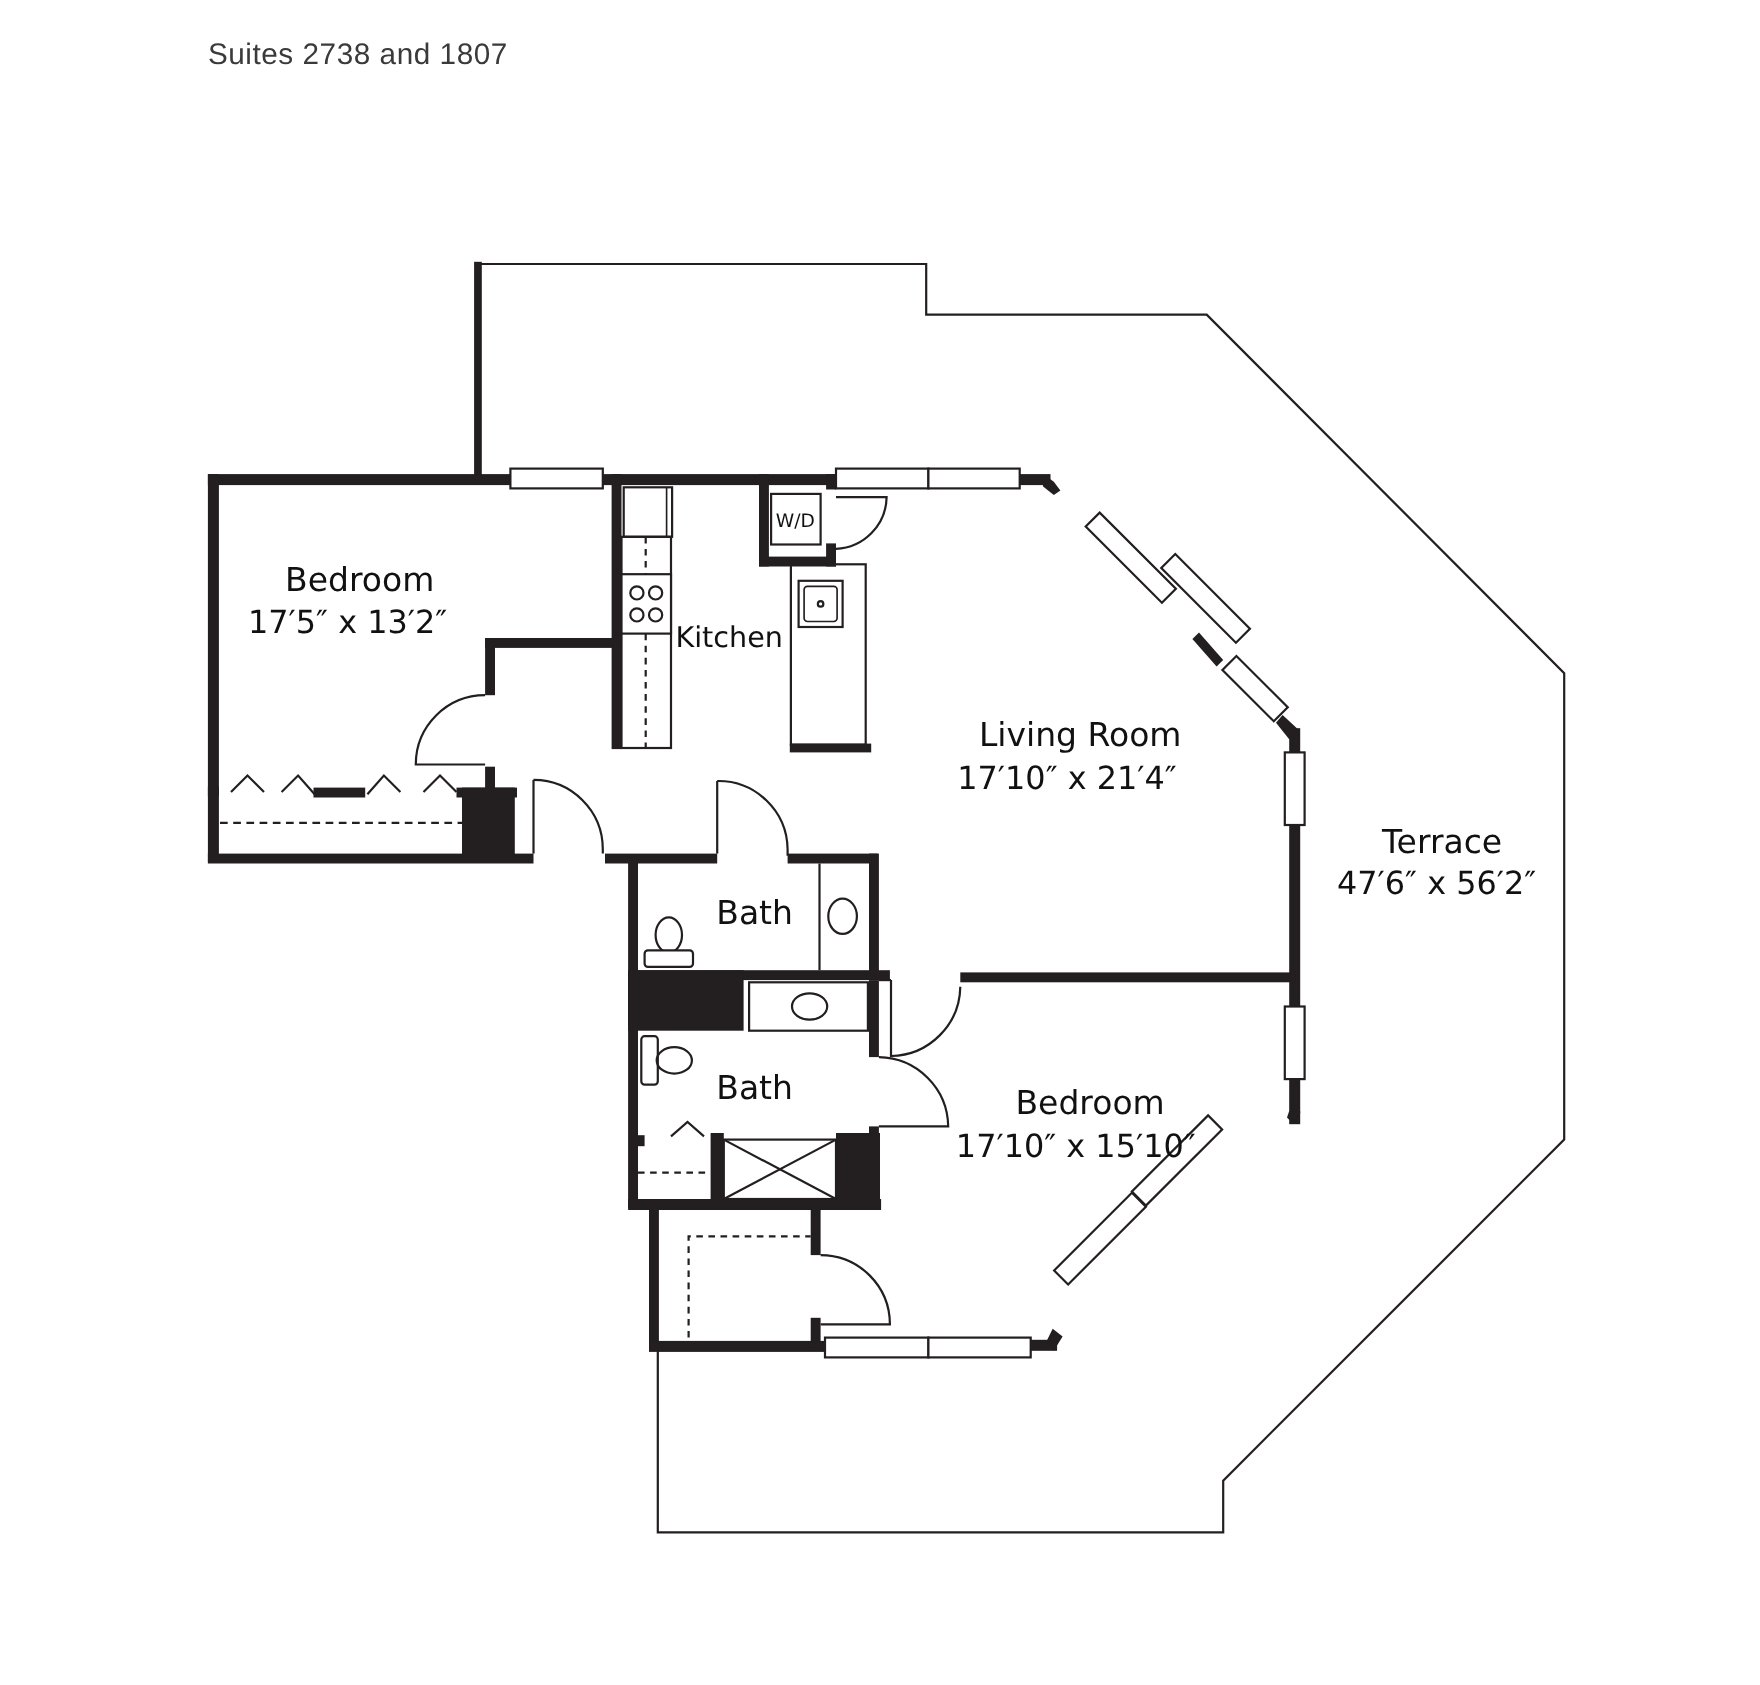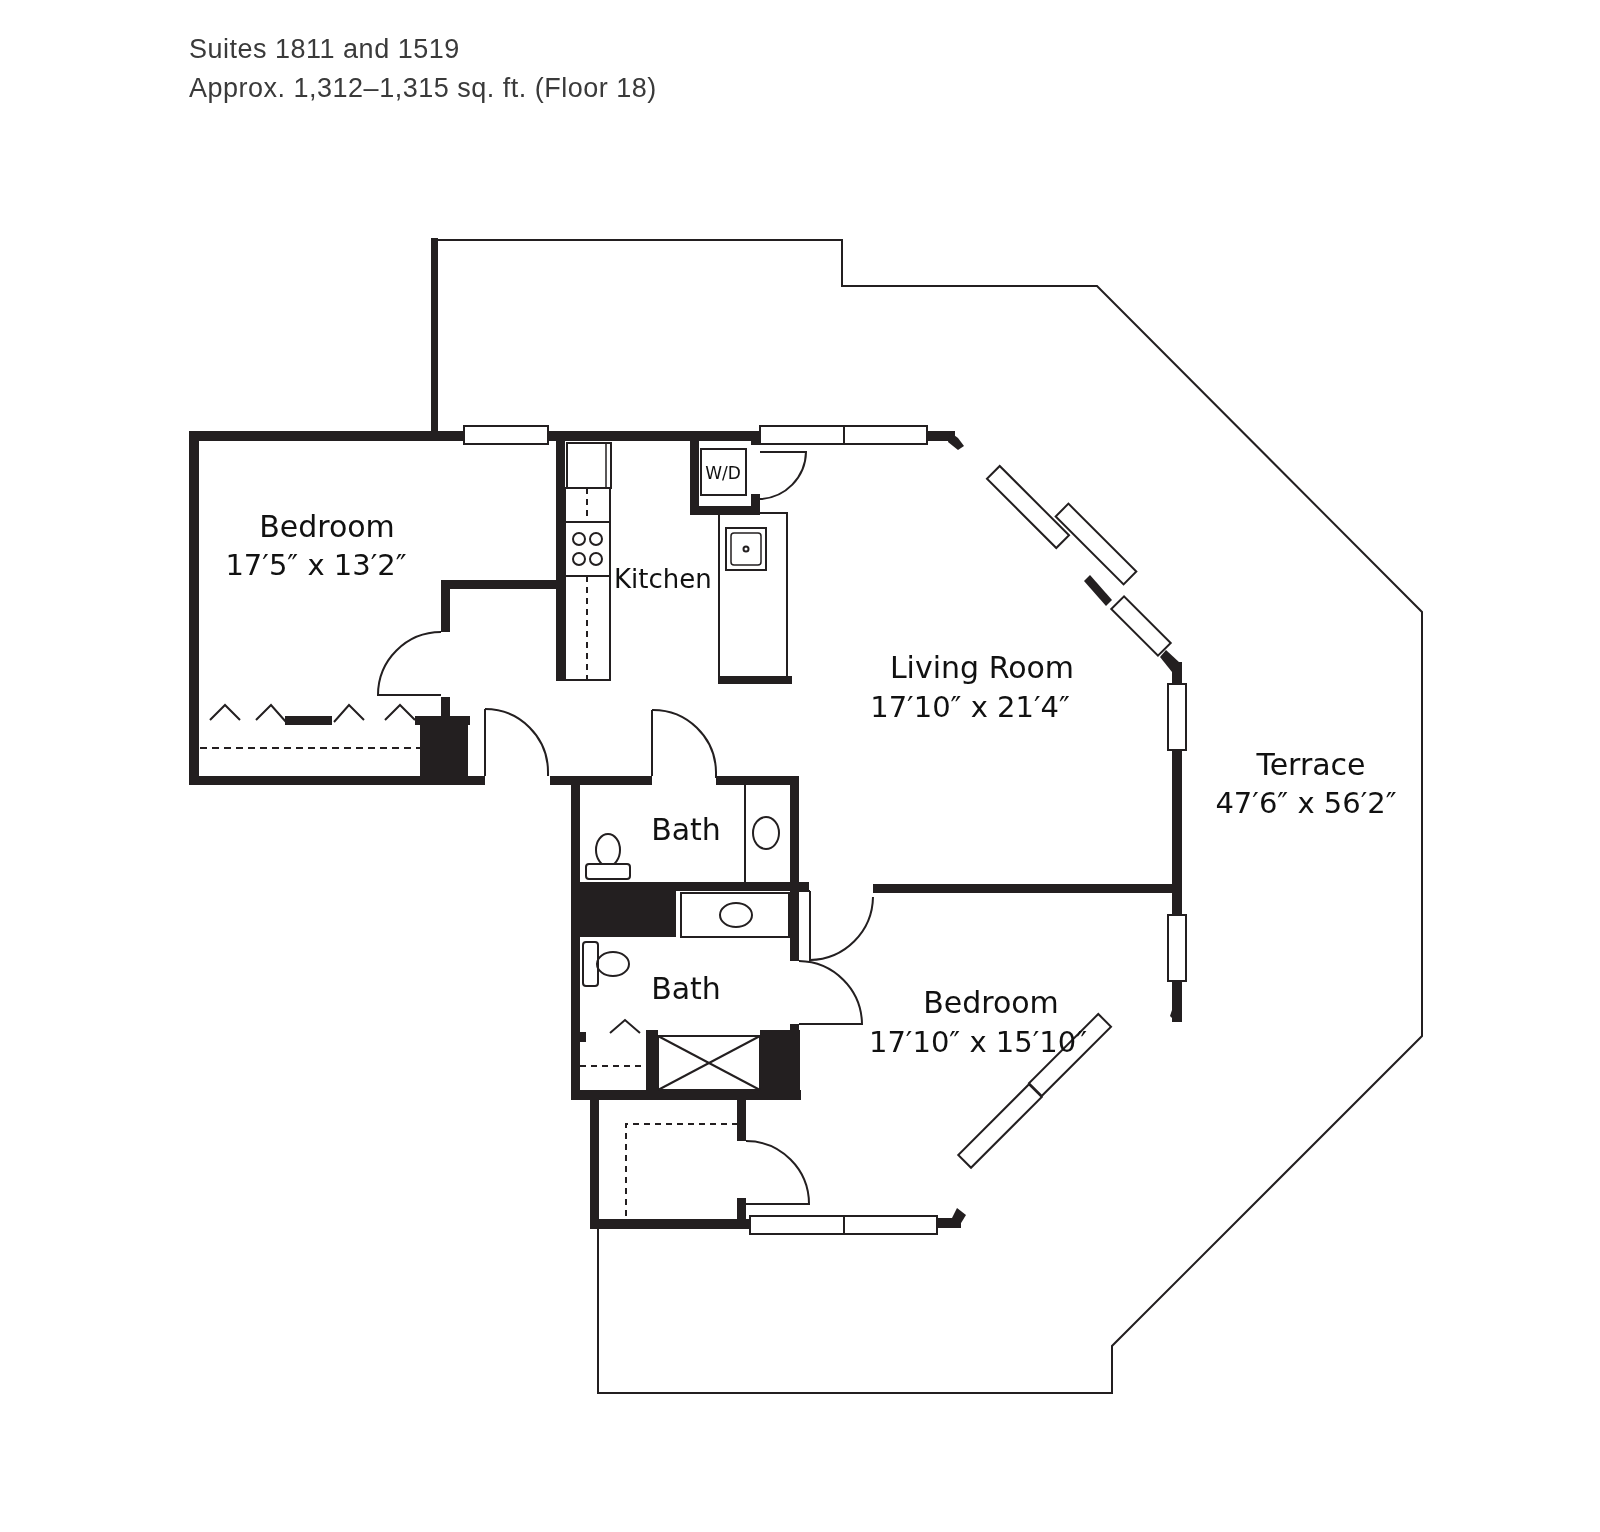--- a/index.html
+++ b/index.html
@@ -10,22 +10,21 @@
   svg.plan { position:absolute; left:0; top:0; }
   .room-label { font-family:"DejaVu Sans", sans-serif; fill:#111; }
   .wall { fill:#231f20; }
   .thin { stroke:#231f20; fill:none; stroke-width:2; }
   .win { fill:#fff; stroke:#231f20; stroke-width:2; }
 </style>
 </head>
 <body>
 
 <div class="header">
-  <div class="line">Suites 1811 and 1519</div>
-  <div class="line">Approx. 1,312–1,315 sq. ft. (Floor 18)</div>
+  <div class="line">Suites 2738 and 1807</div>
 </div>
 
 <svg class="plan" width="1600" height="1532" viewBox="0 0 1600 1532">
 
   <g>
     <polyline class="thin" points="434,240 842,240 842,286 1097,286 1422,612 1422,1036 1112,1346 1112,1393 598,1393 598,1228"></polyline>
     <rect class="wall" x="431" y="238" width="7" height="196"></rect>
   </g>
 
   <g>

